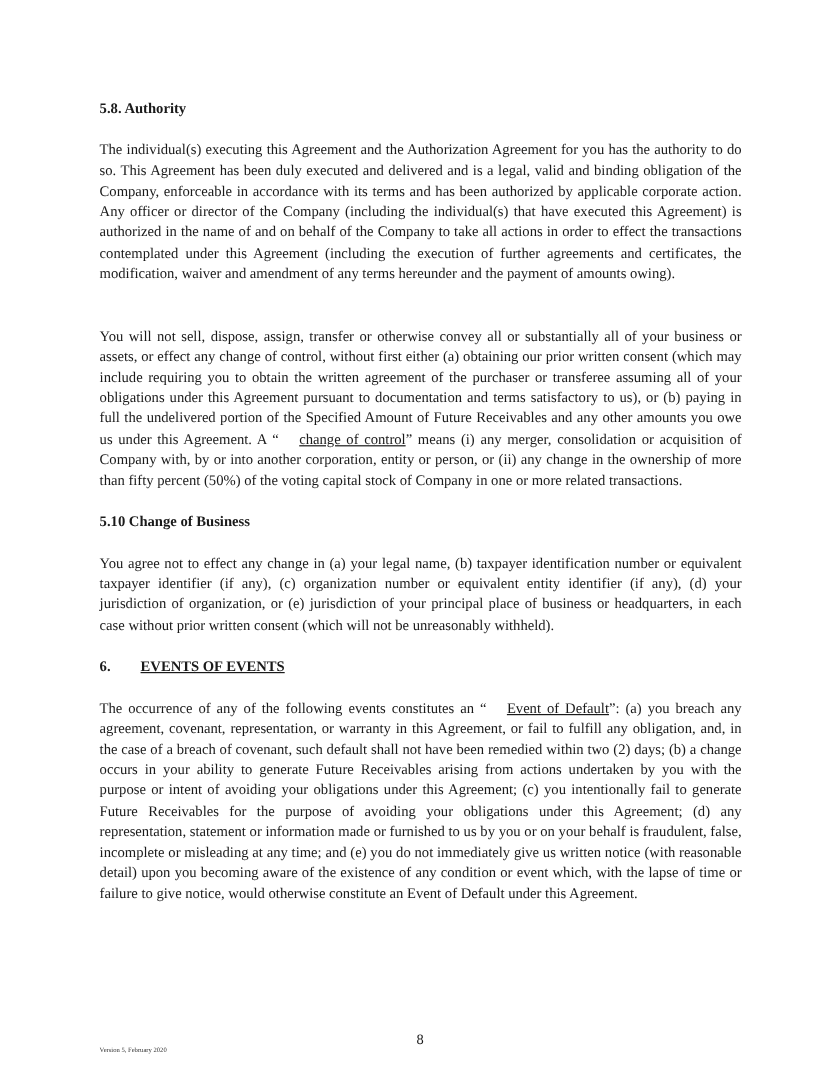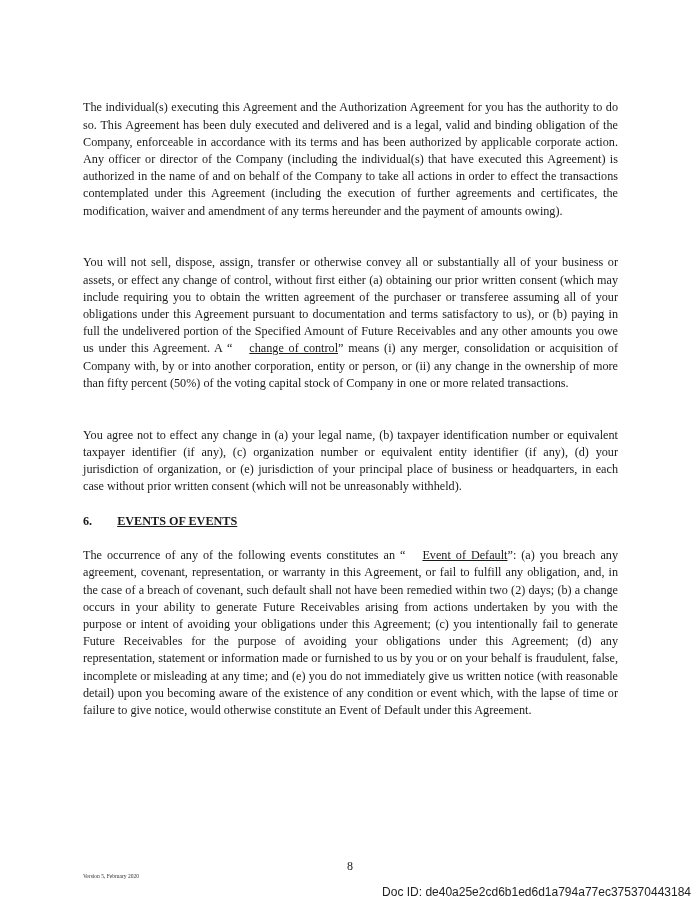--- a/index.html
+++ b/index.html
@@ -67,41 +67,42 @@
       color: #222;
     }
   </style>
 </head>
 <body>
 
 <div class="page">
   <div class="content">
 
     <section>
+      <p class="heading">5.8. Authority</p>
       <div class="gap-after-heading"></div>
       <p class="para">The individual(s) executing this Agreement and the Authorization Agreement for you has the authority to do so.  This Agreement has been duly executed and delivered and is a legal, valid and binding obligation of the Company, enforceable in accordance with its terms and has been authorized by applicable corporate action. Any officer or director of the Company (including the individual(s) that have executed this Agreement) is authorized in the name of and on behalf of the Company to take all actions in order to effect the transactions contemplated under this Agreement (including the execution of further agreements and certificates, the modification, waiver and amendment of any terms hereunder and the payment of amounts owing).</p>
     </section>
     <div class="gap-after-para"></div>
 
     <section>
       <div class="gap-after-heading"></div>
       <p class="para"><span>You will not sell, dispose, assign, transfer or otherwise convey all or substantially all of your business or assets, or effect any change of control, without first either (a) obtaining our prior written consent (which may include requiring you to obtain the written agreement of the purchaser or transferee assuming all of your obligations under this Agreement pursuant to documentation and terms satisfactory to us), or (b) paying in full the undelivered portion of the Specified Amount of Future Receivables and any other amounts you owe us under this Agreement.  A “</span><span class="u">change of control</span><span>” means (i) any merger, consolidation or acquisition of Company with, by or into another corporation, entity or person, or (ii) any change in the ownership of more than fifty percent (50%) of the voting capital stock of Company in one or more related transactions.</span></p>
     </section>
     <div class="gap-after-para"></div>
 
     <section>
+      <p class="heading">5.10 Change of Business</p>
       <div class="gap-after-heading"></div>
       <p class="para">You agree not to effect any change in (a) your legal name, (b) taxpayer identification number or equivalent taxpayer identifier (if any), (c) organization number or equivalent entity identifier (if any), (d) your jurisdiction of organization, or (e) jurisdiction of your principal place of business or headquarters, in each case without prior written consent (which will not be unreasonably withheld).</p>
     </section>
     <div class="gap-after-para"></div>
 
     <section>
       <p class="heading"><span class="h6-num">6.</span><span class="u">EVENTS OF EVENTS</span></p>
       <div class="gap-after-heading"></div>
       <p class="para"><span>The occurrence of any of the following events constitutes an “</span><span class="u">Event of Default</span><span>”: (a) you breach any agreement, covenant, representation, or warranty in this Agreement, or fail to fulfill any obligation, and, in the case of a breach of covenant, such default shall not have been remedied within two (2) days; (b) a change occurs in your ability to generate Future Receivables arising from actions undertaken by you with the purpose or intent of avoiding your obligations under this Agreement; (c) you intentionally fail to generate Future Receivables for the purpose of avoiding your obligations under this Agreement; (d) any representation, statement or information made or furnished to us by you or on your behalf is fraudulent, false, incomplete or misleading at any time; and (e) you do not immediately give us written notice (with reasonable detail) upon you becoming aware of the existence of any condition or event which, with the lapse of time or failure to give notice, would otherwise constitute an Event of Default under this Agreement.</span></p>
     </section>
 
   </div>
 
   <div class="page-number">8</div>
   <div class="version">Version 5, February 2020</div>
-  <div class="doc-id">Doc ID: de40a25e2cd6b1ed6d1a794a77ec375370443184</div>
 </div>
 
 </body></html>

